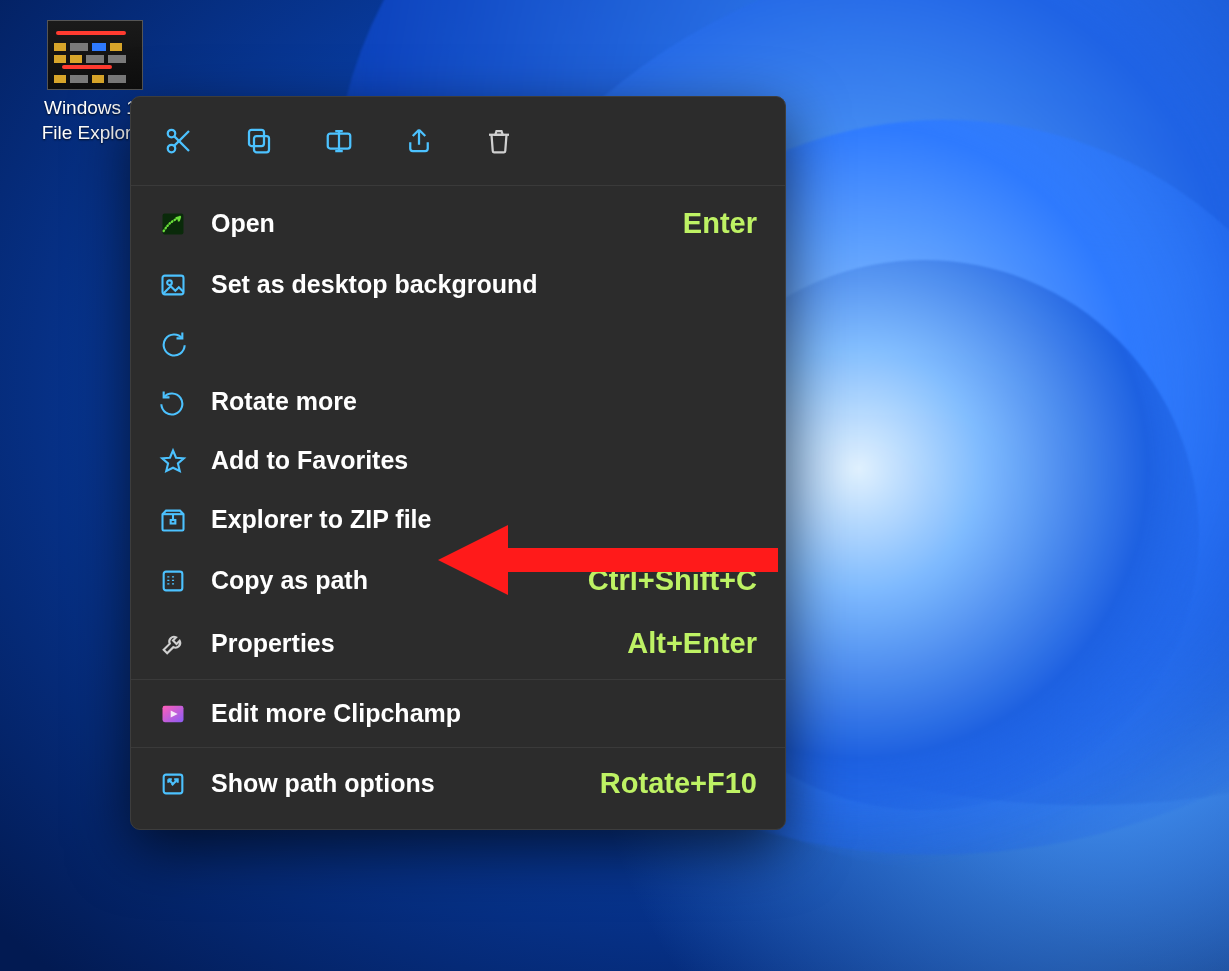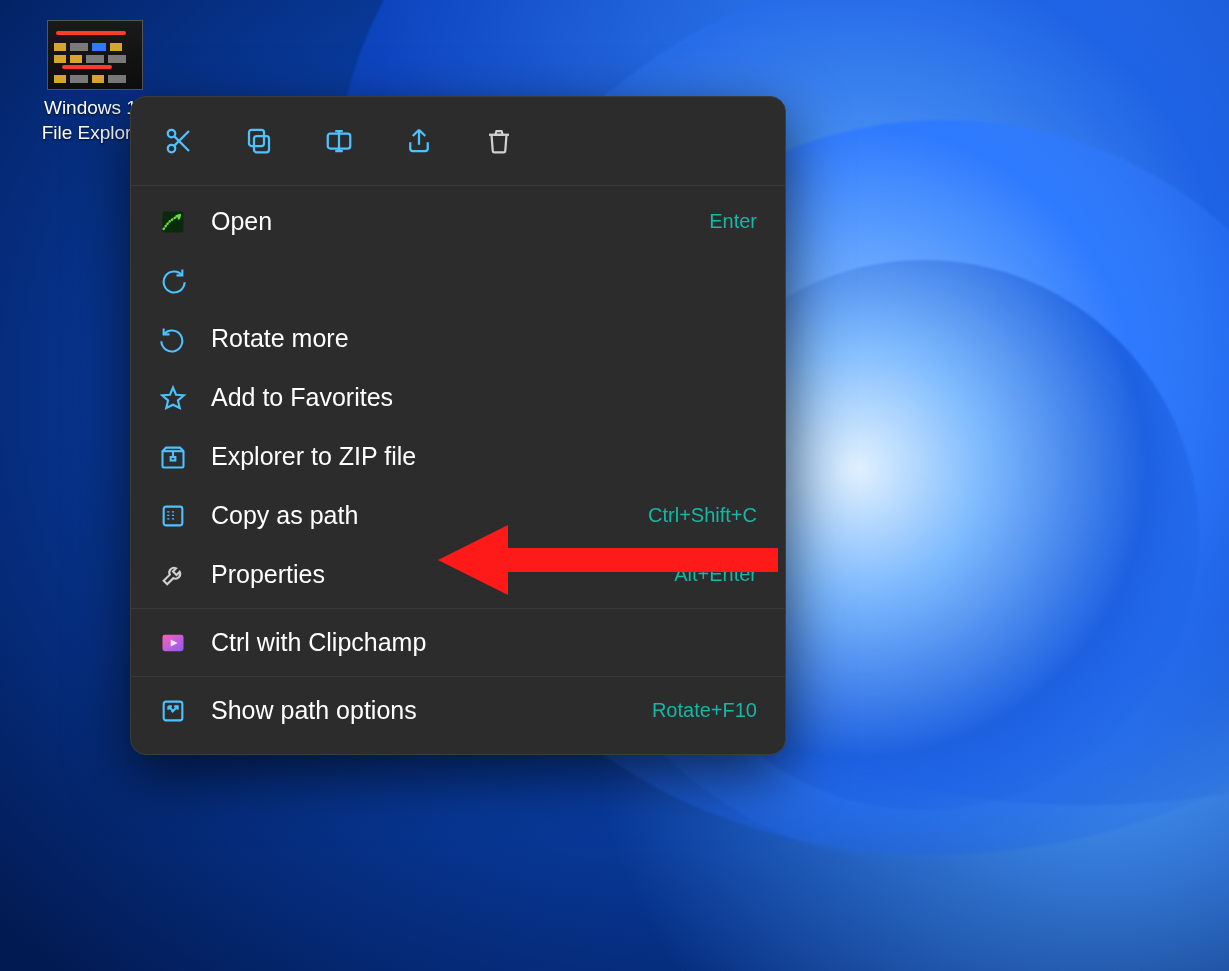--- a/index.html
+++ b/index.html
@@ -64,23 +64,24 @@
   .desktop-icon .label { text-shadow: 0 1px 2px rgba(0,0,0,0.8); }
   
   
   .context-menu {
     position: absolute;
     left: 130px;
     top: 96px;
     width: 656px;
     background: #2c2c2c;
     border: 1px solid #3d3d3d;
-    border-radius: 16px;
+    border-radius: 10px;
     box-shadow: 0 20px 60px rgba(0,0,0,0.65);
     padding-bottom: 8px;
+    font-weight: bold;
   }
   
   .action-row {
     display:flex;
     gap: 40px;
     align-items:center;
     padding: 26px 24px 22px 28px;
     border-bottom: 1px solid #3a3a3a;
   }
   .action-btn {
@@ -97,21 +98,21 @@
     align-items:center;
     padding: 15px 28px;
     gap: 24px;
     font-size: 25px;
     color: #fff;
     cursor: default;
   }
   .menu-item .mi-icon { width:28px; height:28px; flex:0 0 28px; display:flex; align-items:center; justify-content:center; }
   .menu-item .mi-icon svg { width:28px; height:28px; }
   .menu-item .mi-label { flex:1 1 auto; }
-  .menu-item .mi-accel { color:#14b8a6; font-size:20px; }
+  .menu-item .mi-accel { color:#bef264; font-size:29px; }
   .menu-item .mi-chevron { color:#b0b0b0; }
   .sep { height:1px; background:#3a3a3a; margin: 4px 0; }
   
   
   .anno-arrow {
     position:absolute;
     left: 438px;
     top: 525px;
     width: 340px;
     height: 70px;
@@ -211,20 +212,30 @@
             <rect x="3" y="3" width="18" height="18" rx="2" fill="#0a2a0a"></rect>
             <path d="M4 18 C8 12 10 10 18 6" stroke="#6adf3a" stroke-width="2" fill="none" stroke-dasharray="0.5 2.2" stroke-linecap="round"></path>
             <path d="M18 6 l-3 1 M18 6 l-1 3" stroke="#6adf3a" stroke-width="2" stroke-linecap="round"></path>
           </svg>
         </span>
         <span class="mi-label">Open</span>
         <span class="mi-accel">Enter</span>
       </div>
 
 
+      <div class="menu-item">
+        <span class="mi-icon">
+          <svg viewBox="0 0 24 24" fill="none" stroke="#4cc2ff" stroke-width="1.8">
+            <rect x="3" y="4" width="18" height="16" rx="2"></rect>
+            <circle cx="9" cy="10" r="2"></circle>
+              <path d="M4 19l6-6 4 4 3-3 4 4"></path>
+          </svg>
+        </span>
+        <span class="mi-label">Set as desktop background</span>
+      </div>
 
       <div class="menu-item">
         <span class="mi-icon">
           <svg viewBox="0 0 24 24" fill="none" stroke="#4cc2ff" stroke-width="1.8">
             <path d="M20 8a9 9 0 1 0 2 6"></path>
               <path d="M20 3v5h-5"></path>
           </svg>
         </span>
       </div>
 
@@ -289,21 +300,21 @@
             <defs>
                 <linearGradient id="cc" x1="0" y1="0" x2="1" y2="1">
               <stop offset="0" stop-color="#ff5fb9"></stop>
                   <stop offset="1" stop-color="#8b5cf6"></stop>
             </linearGradient>
               </defs>
             <rect x="3" y="5" width="18" height="14" rx="2" fill="url(#cc)"></rect>
             <path d="M10 9l6 3-6 3z" fill="#fff" opacity="0.85"></path>
           </svg>
         </span>
-        <span class="mi-label">Ctrl with Clipchamp</span>
+        <span class="mi-label">Edit more Clipchamp</span>
       </div>
 
       <div class="sep"></div>
 
       <div class="menu-item">
         <span class="mi-icon">
           <svg viewBox="0 0 24 24" fill="none" stroke="#4cc2ff" stroke-width="1.8">
             <rect x="4" y="4" width="16" height="16" rx="2"></rect>
             <path d="M8 8l4 4M8 8h3M8 8v3"></path>
             <path d="M16 16l-4-4M16 16h-3M16 16v-3" opacity="0"></path>

